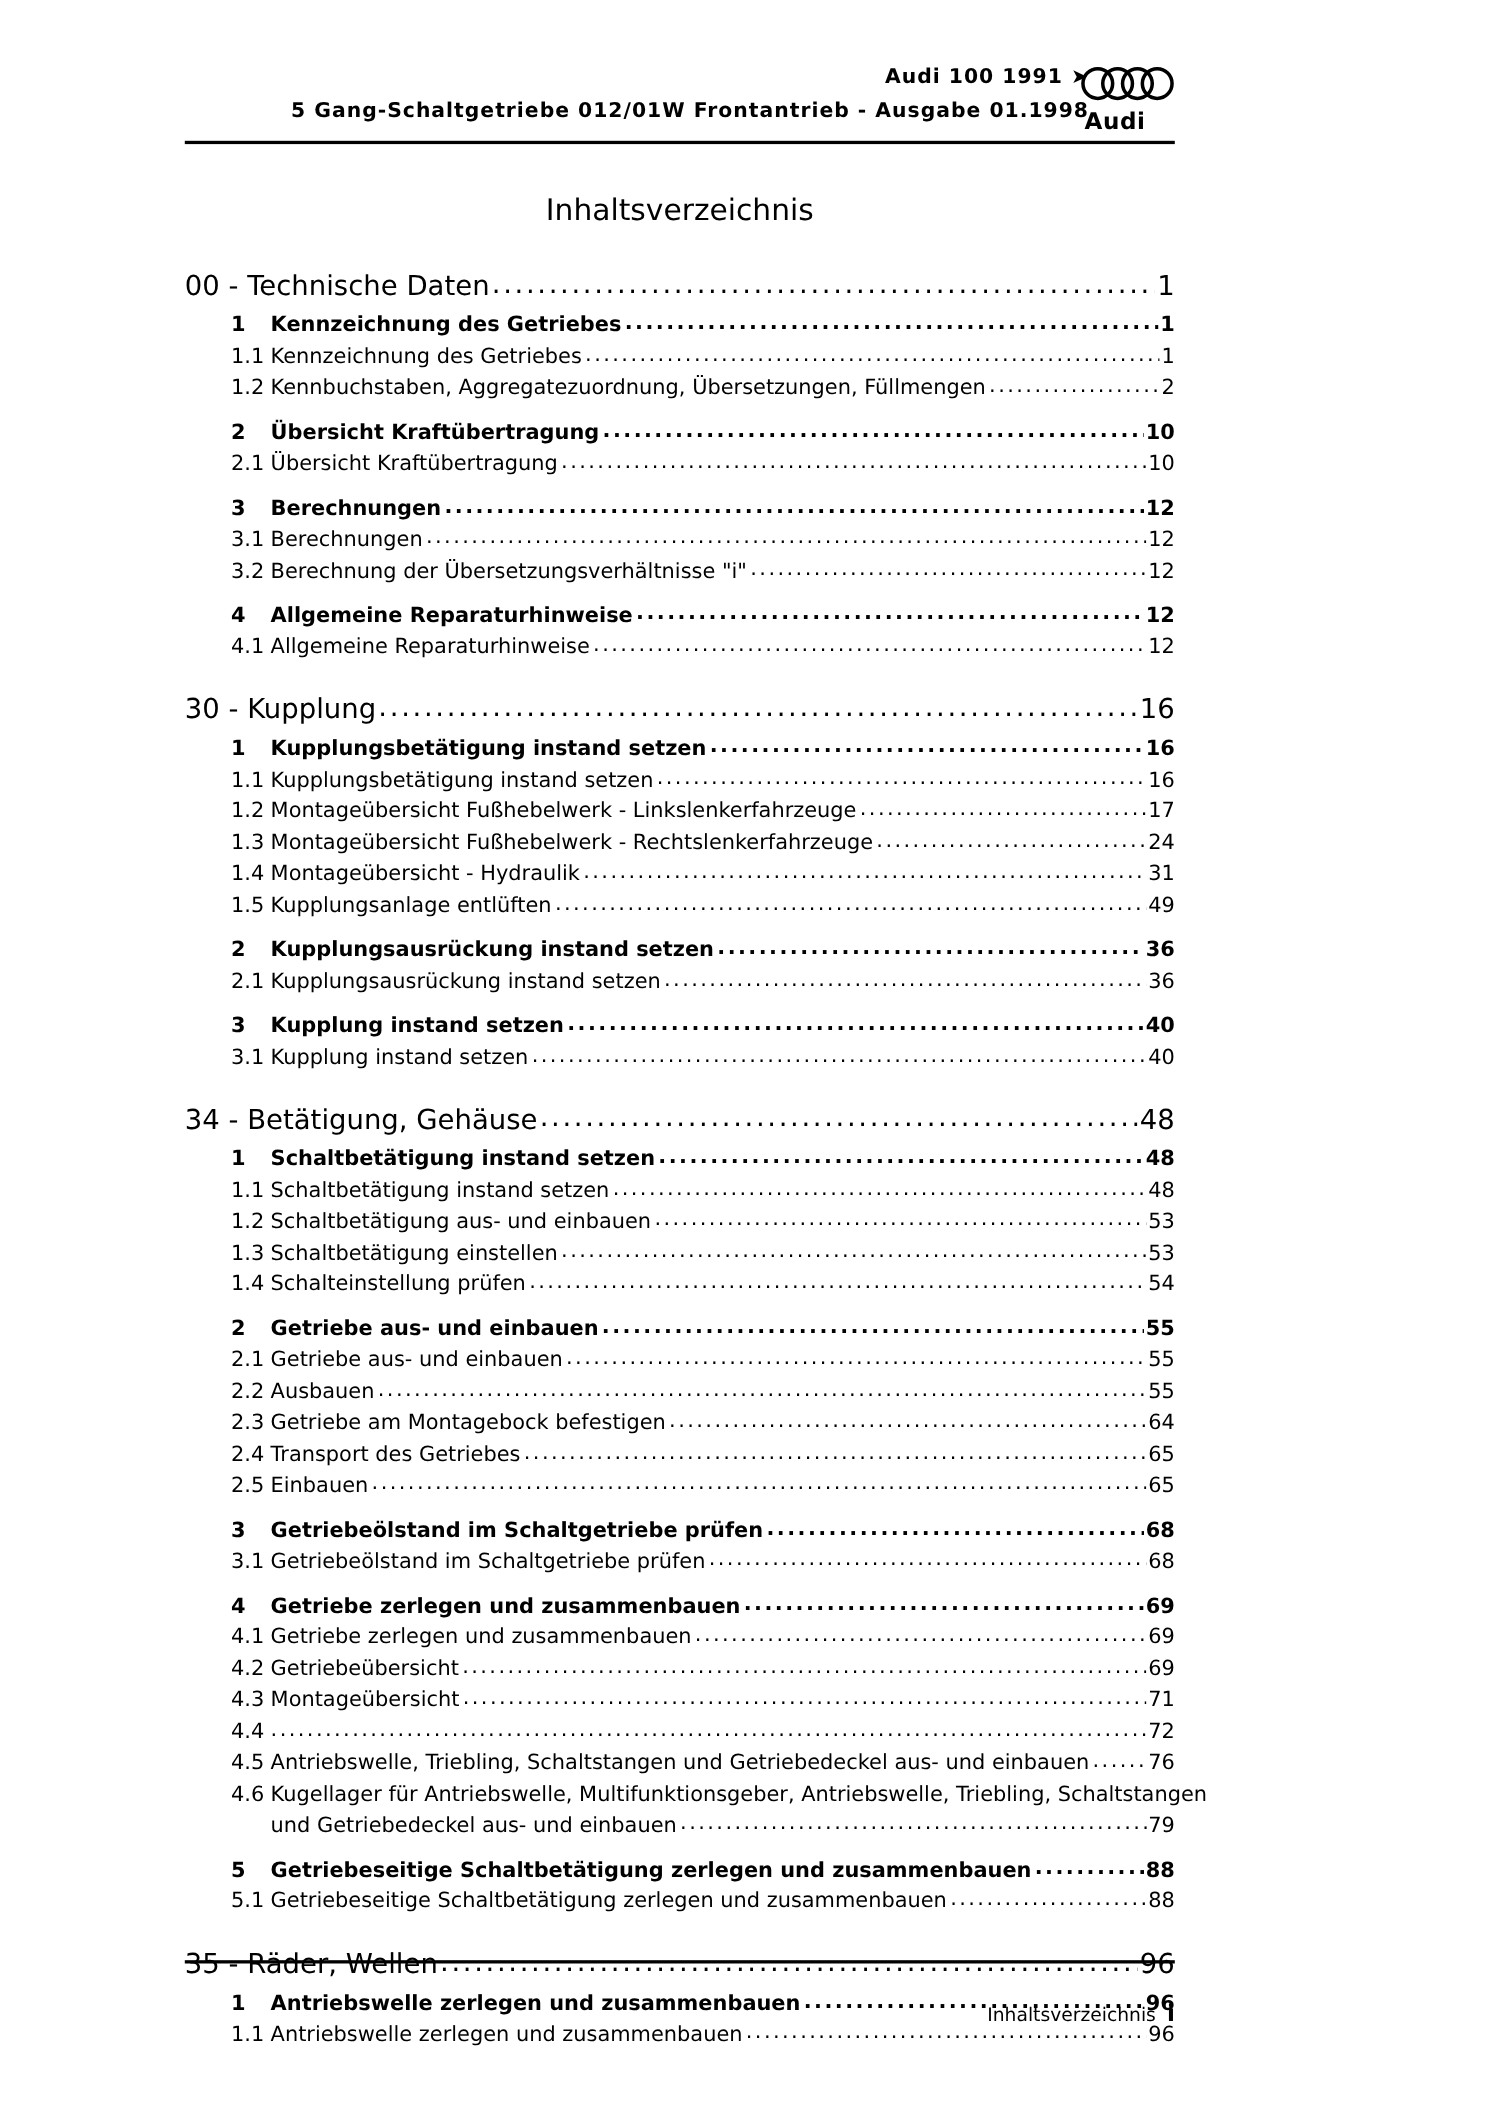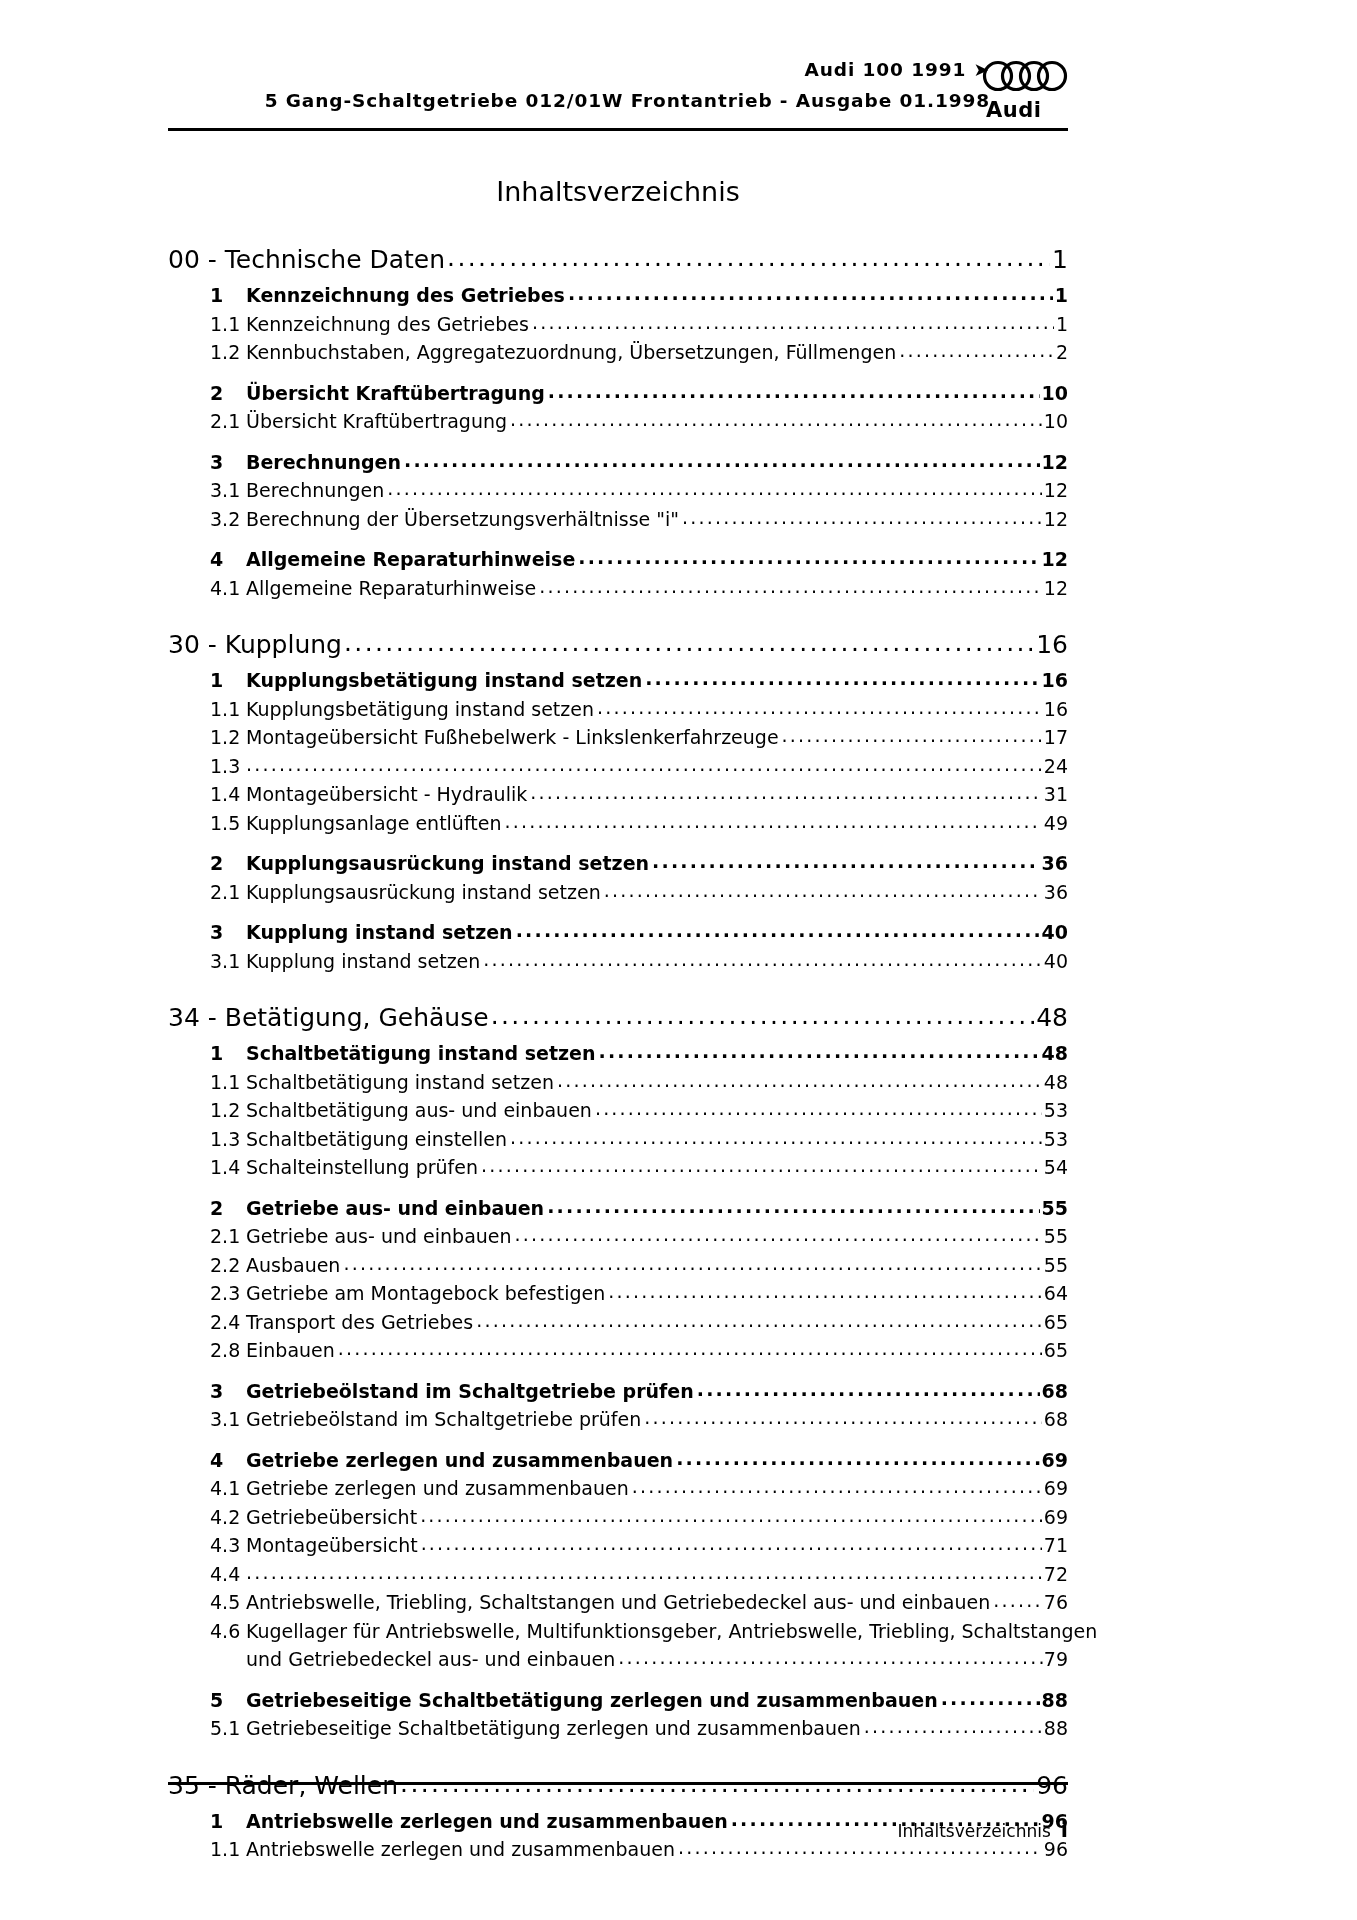--- a/index.html
+++ b/index.html
@@ -303,20 +303,21 @@
           <span class="pg">16</span>
         </div>
         <div class="entry">
           <span class="num">1.2</span>
           <span class="txt">Montageübersicht Fußhebelwerk - Linkslenkerfahrzeuge</span>
           <span class="dots">............................................................................................................................................................................................................................</span>
           <span class="pg">17</span>
         </div>
         <div class="entry">
           <span class="num">1.3</span>
+          <span class="txt">Montageübersicht Fußhebelwerk - Rechtslenkerfahrzeuge</span>
           <span class="dots">............................................................................................................................................................................................................................</span>
           <span class="pg">24</span>
         </div>
         <div class="entry">
           <span class="num">1.4</span>
           <span class="txt">Montageübersicht - Hydraulik</span>
           <span class="dots">............................................................................................................................................................................................................................</span>
           <span class="pg">31</span>
         </div>
         <div class="entry">
@@ -410,21 +411,21 @@
           <span class="dots">............................................................................................................................................................................................................................</span>
           <span class="pg">64</span>
         </div>
         <div class="entry">
           <span class="num">2.4</span>
           <span class="txt">Transport des Getriebes</span>
           <span class="dots">............................................................................................................................................................................................................................</span>
           <span class="pg">65</span>
         </div>
         <div class="entry">
-          <span class="num">2.8</span>
+          <span class="num">2.5</span>
           <span class="txt">Einbauen</span>
           <span class="dots">............................................................................................................................................................................................................................</span>
           <span class="pg">65</span>
         </div>
         <div class="entry bold spaced">
           <span class="num">3</span>
           <span class="txt">Getriebeölstand im Schaltgetriebe prüfen</span>
           <span class="dots">............................................................................................................................................................................................................................</span>
           <span class="pg">68</span>
         </div>

